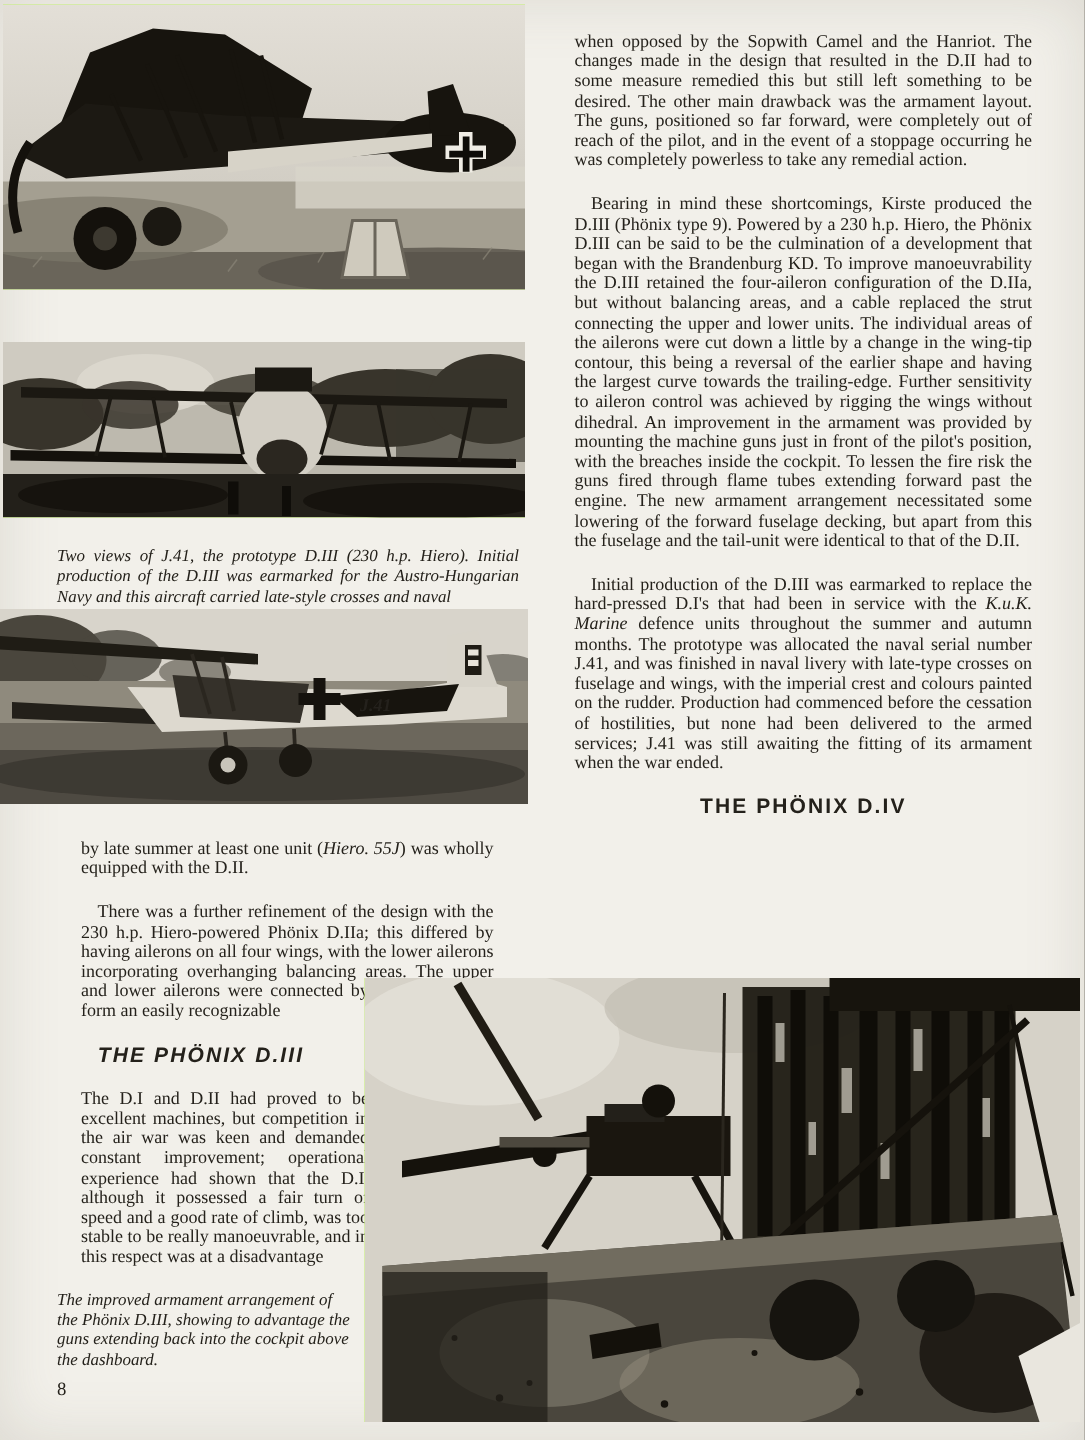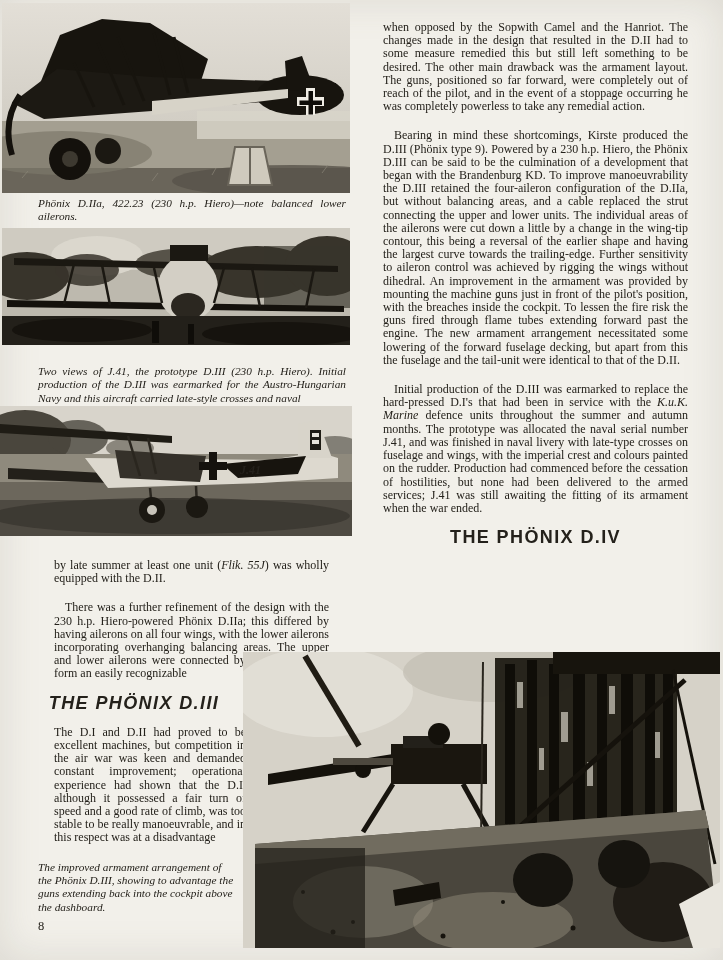--- a/index.html
+++ b/index.html
@@ -12,21 +12,21 @@
   .abs { position:absolute; }
   .photo { position:absolute; overflow:hidden; background:#bef264; }
   .photo svg { display:block; width:100%; height:100%; }
   .body-text { font-size:12px; line-height:13.2px; text-align:justify; }
   .body-text p { margin:16px; }
   .ind { text-indent:11px; }
   .caption { font-style:italic; font-size:11.3px; line-height:13.4px; text-align:justify; }
   .cap-last { display:flex; justify-content:flex-start; font-size:10px; line-height:13.4px; }
   .heading {
     font-family:"Liberation Sans", sans-serif; font-weight:bold;
-    font-size:18px; letter-spacing:1.4px; text-align:center;
+    font-size:14px; letter-spacing:1.4px; text-align:center;
     margin:4px 0 3px 0;
   }
   .pagenum { font-size:12.5px; margin-top:6px; }
   .it { font-style:italic; }
 </style>
 </head>
 <body>
 
 <div class="page">
 
@@ -68,21 +68,20 @@
       </g>
       <g stroke="#8b8678" stroke-width="1" opacity=".7">
         <line x1="20" y1="175" x2="26" y2="168"></line>
           <line x1="150" y1="178" x2="156" y2="170"></line>
         <line x1="210" y1="172" x2="214" y2="165"></line>
           <line x1="320" y1="170" x2="326" y2="162"></line>
       </g>
     </svg>
   </div>
 
-  <div class="abs caption" style="left:38px; top:197px; width:308px;">Phönix D.IIa, 422.23 (230 h.p. Hiero)—note balanced lower ailerons.</div>
 
   <div class="photo" style="left:2px; top:228px; width:348px; height:117px;">
     <svg viewBox="0 0 348 117" preserveAspectRatio="none">
       <rect x="0" y="0" width="348" height="117" fill="#bdb9ae"></rect>
       <rect x="0" y="0" width="348" height="42" fill="#cfcbc1"></rect>
       <ellipse cx="95" cy="28" rx="46" ry="20" fill="#dcd8ce" opacity=".9"></ellipse>
       <g fill="#38342b">
         <ellipse cx="25" cy="48" rx="42" ry="24"></ellipse>
         <ellipse cx="85" cy="42" rx="32" ry="16" opacity=".85"></ellipse>
         <ellipse cx="175" cy="36" rx="42" ry="15" opacity=".8"></ellipse>
@@ -154,21 +153,21 @@
           <line x1="196" y1="80" x2="197" y2="100"></line>
         </g>
         <circle cx="152" cy="104" r="13" fill="#1b1812"></circle>
         <circle cx="152" cy="104" r="5" fill="#c8c4ba"></circle>
         <circle cx="197" cy="101" r="11" fill="#1b1812"></circle>
       </g>
     </svg>
   </div>
 
   <div class="abs body-text" style="left:38px; top:543px; width:307px;">
-    <p><span>by late summer at least one unit (</span><span class="it">Flik. 55J</span><span>) was wholly equipped with the D.II.</span></p>
+    <p><span>by late summer at least one unit (</span><span class="it">Hiero. 55J</span><span>) was wholly equipped with the D.II.</span></p>
     <p class="ind">There was a further refinement of the design with the 230 h.p. Hiero-powered Phönix D.IIa; this differed by having ailerons on all four wings, with the lower ailerons incorporating overhanging balancing areas. The upper and lower ailerons were connected by struts and these form an easily recognizable</p>
     <div class="heading" style="width:192px;font-style:italic;">THE PHÖNIX D.III</div>
     <p style="width:192px;">The D.I and D.II had proved to be excellent machines, but competition in the air war was keen and demanded constant improvement; operational experience had shown that the D.I, although it possessed a fair turn of speed and a good rate of climb, was too stable to be really manoeuvrable, and in this respect was at a disadvantage</p>
     <div class="caption" style="width:200px; text-align:left;">The improved armament arrangement of the Phönix D.III, showing to advantage the guns extending back into the cockpit above the dashboard.</div>
     <div class="pagenum">8</div>
   </div>
 
   <div class="abs body-text" style="left:367px; top:5px; width:337px;">
     <p>when opposed by the Sopwith Camel and the Hanriot. The changes made in the design that resulted in the D.II had to some measure remedied this but still left something to be desired. The other main drawback was the armament layout. The guns, positioned so far forward, were completely out of reach of the pilot, and in the event of a stoppage occurring he was completely powerless to take any remedial action.</p>
     <p class="ind">Bearing in mind these shortcomings, Kirste produced the D.III (Phönix type 9). Powered by a 230 h.p. Hiero, the Phönix D.III can be said to be the culmination of a development that began with the Brandenburg KD. To improve manoeuvrability the D.III retained the four-aileron configuration of the D.IIa, but without balancing areas, and a cable replaced the strut connecting the upper and lower units. The individual areas of the ailerons were cut down a little by a change in the wing-tip contour, this being a reversal of the earlier shape and having the largest curve towards the trailing-edge. Further sensitivity to aileron control was achieved by rigging the wings without dihedral. An improvement in the armament was provided by mounting the machine guns just in front of the pilot's position, with the breaches inside the cockpit. To lessen the fire risk the guns fired through flame tubes extending forward past the engine. The new armament arrangement necessitated some lowering of the forward fuselage decking, but apart from this the fuselage and the tail-unit were identical to that of the D.II.</p>

